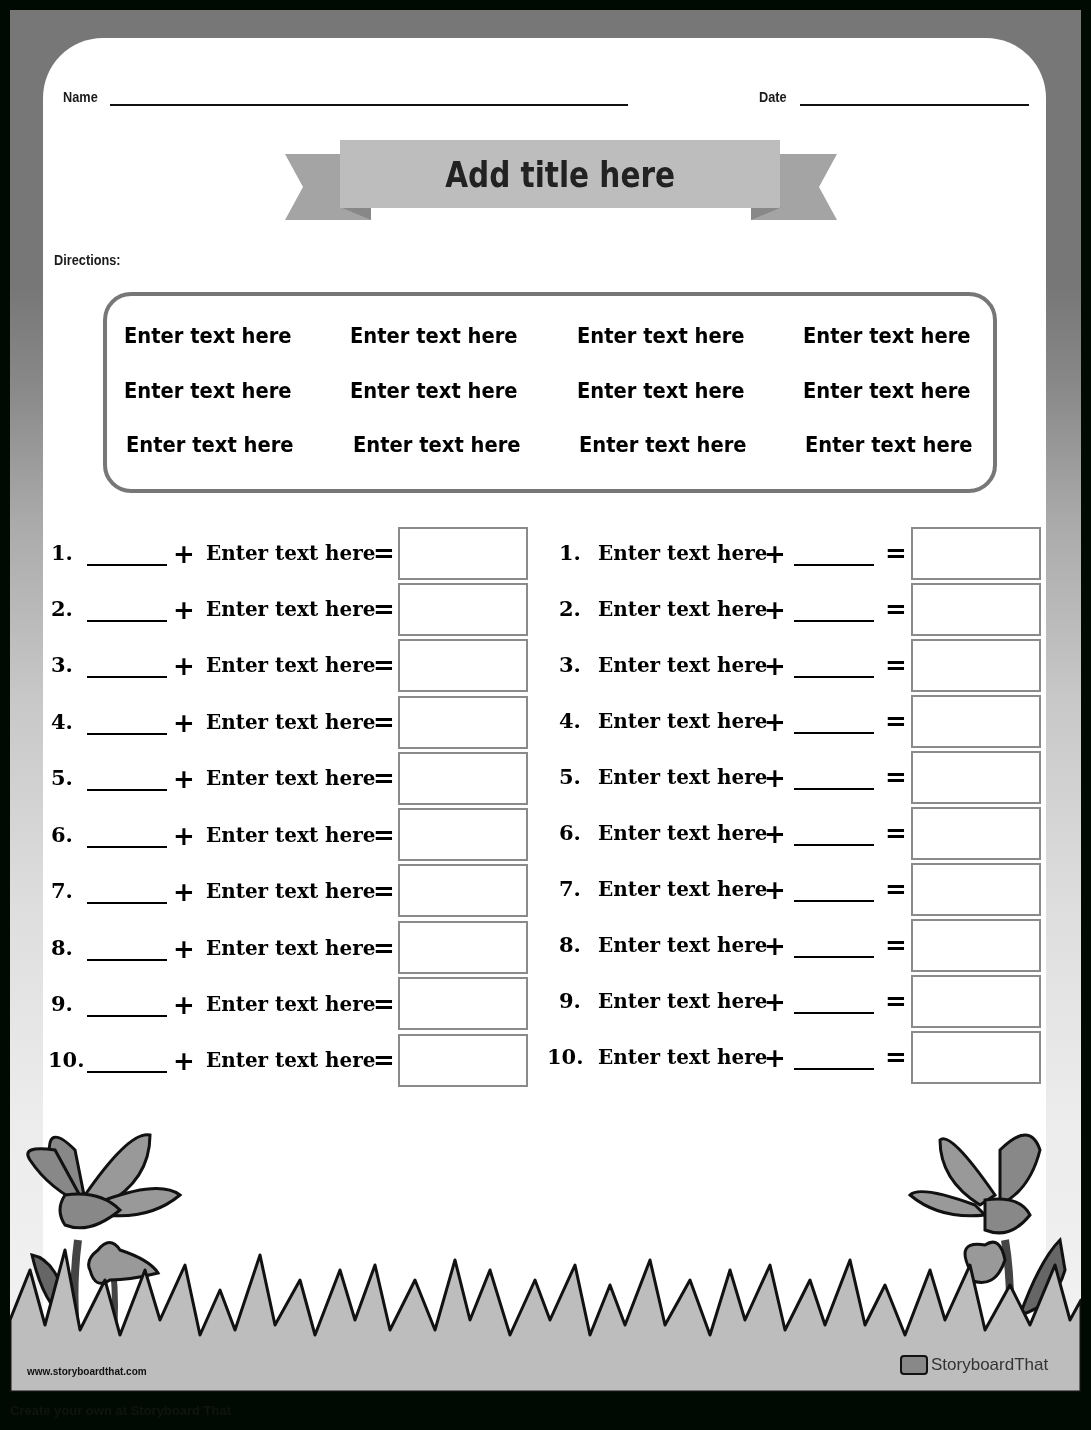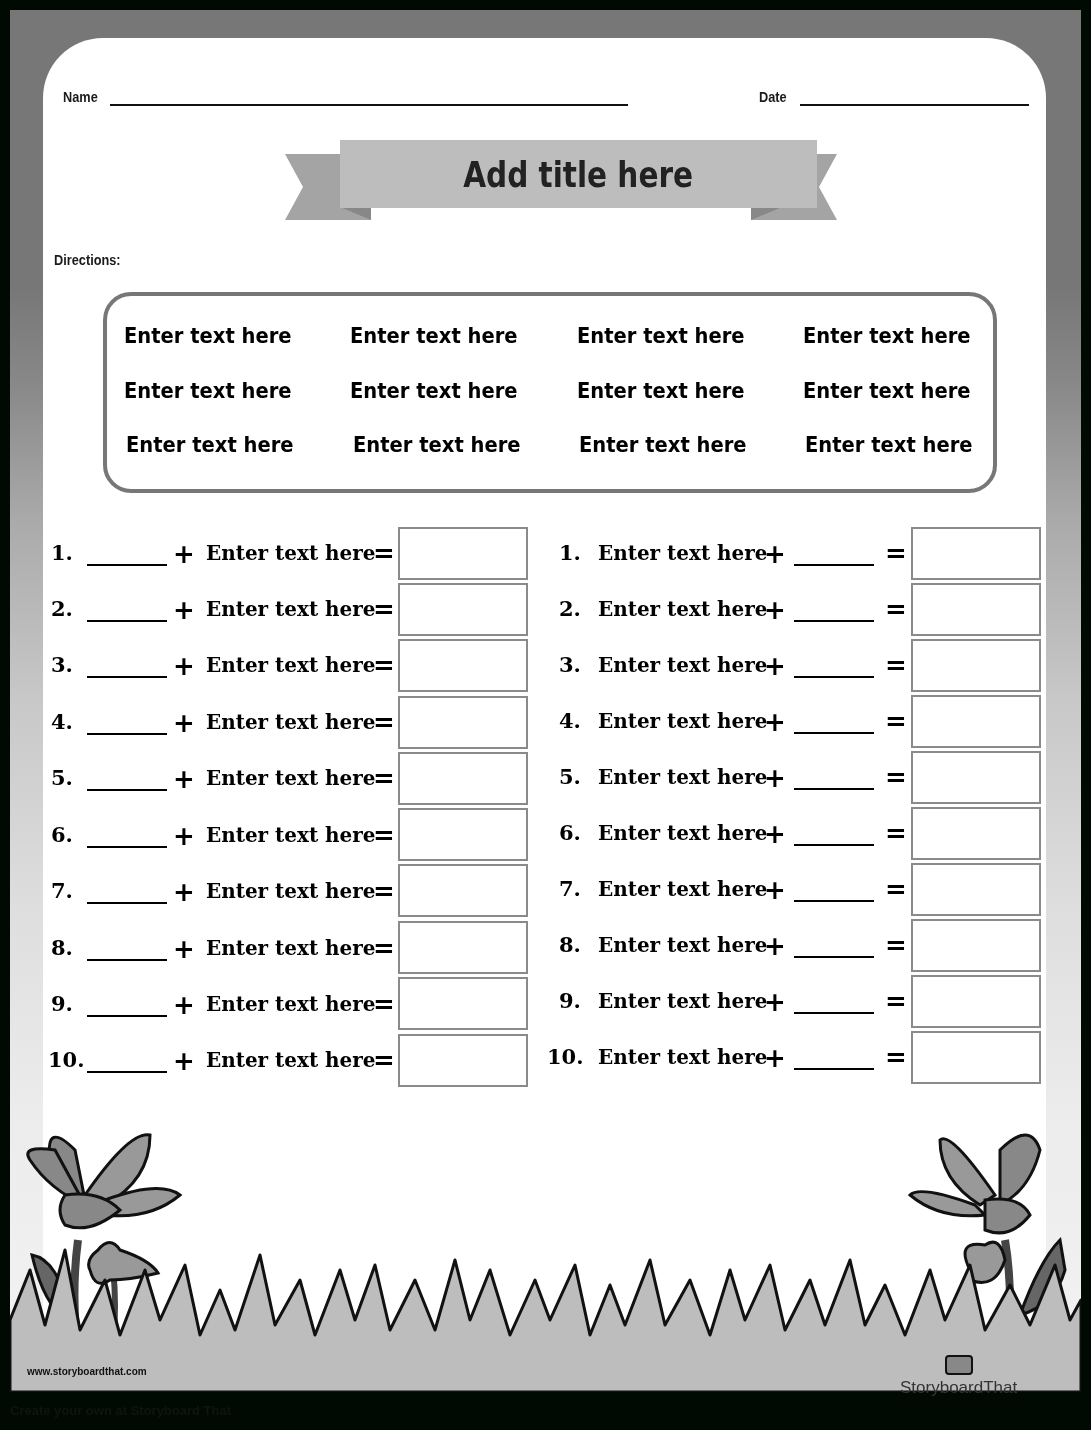--- a/index.html
+++ b/index.html
@@ -5,34 +5,34 @@
   html, body { margin:0; padding:0; }
   body { width:1091px; height:1430px; background:#000a03; position:relative; overflow:hidden;
          font-family:"Liberation Sans", sans-serif; }
   .frame { position:absolute; left:10px; top:10px; width:1071px; height:1382px;
            background:linear-gradient(to bottom,#777 0%,#777 20%,#888 27%,#aaa 37%,#c8c8c8 50%,#dedede 65%,#ececec 80%,#f3f3f3 100%); }
   .page { position:absolute; left:43px; top:38px; width:1003px; height:1354px; background:#fff;
           border-top-left-radius:60px; border-top-right-radius:60px; }
   .lbl { position:absolute; font-family:"Liberation Sans", sans-serif; font-weight:bold; font-size:15px; color:#1b1b1b; transform:scaleX(0.85); transform-origin:left; }
   .uline { position:absolute; border-bottom:2px solid #111; }
   .banner { position:absolute; }
-  .title { position:absolute; left:340px; top:140px; width:477px; height:68px; background:#bdbdbd;
+  .title { position:absolute; left:340px; top:140px; width:440px; height:68px; background:#bdbdbd;
            display:flex; align-items:center; justify-content:center;
            font-family:"DejaVu Sans", sans-serif; font-weight:bold; font-size:36px; color:#222; letter-spacing:0px; }
   .title span { display:inline-block; transform:scaleX(0.82); }
   .wordbox { position:absolute; left:103px; top:292px; width:886px; height:193px; border:4px solid #777; border-radius:28px; background:#fff; }
   .word { position:absolute; font-family:"DejaVu Sans", sans-serif; font-weight:bold; font-size:21px; color:#000; transform:scaleX(0.93); transform-origin:left; white-space:nowrap; }
   .eq { position:absolute; font-family:"DejaVu Serif", serif; font-weight:bold; color:#000; white-space:nowrap; }
   .num { position:absolute; font-size:21px; }
   .blank { position:absolute; width:80px; border-bottom:2px solid #000; }
   .op { position:absolute; font-family:"DejaVu Sans", sans-serif; font-weight:bold; font-size:26px; }
   .etxt { position:absolute; font-size:21px; font-weight:bold; transform:scaleX(0.95); transform-origin:left; }
   .ansbox { position:absolute; width:126px; height:49px; border:2px solid #8a8a8a; background:#fff; }
   .footer-url { position:absolute; left:27px; top:1366px; font-size:10px; font-weight:bold; color:#111; }
-  .brand { position:absolute; left:900px; top:1355px; font-size:17px; color:#333; display:flex; align-items:center; gap:3px;flex-direction:column; }
+  .brand { position:absolute; left:900px; top:1355px; font-size:17px; color:#333; display:flex; align-items:center; gap:3px; }
   .create { position:absolute; left:10px; top:1403px; font-size:13px; font-weight:bold; color:#0e150f; }
 </style>
 </head>
 <body>
 
 <div class="frame"></div>
 <div class="page"></div>
 
 <span class="lbl" style="left:63px;top:88px;">Name</span>
 <div class="uline" style="left:110px;top:104px;width:518px;"></div>

